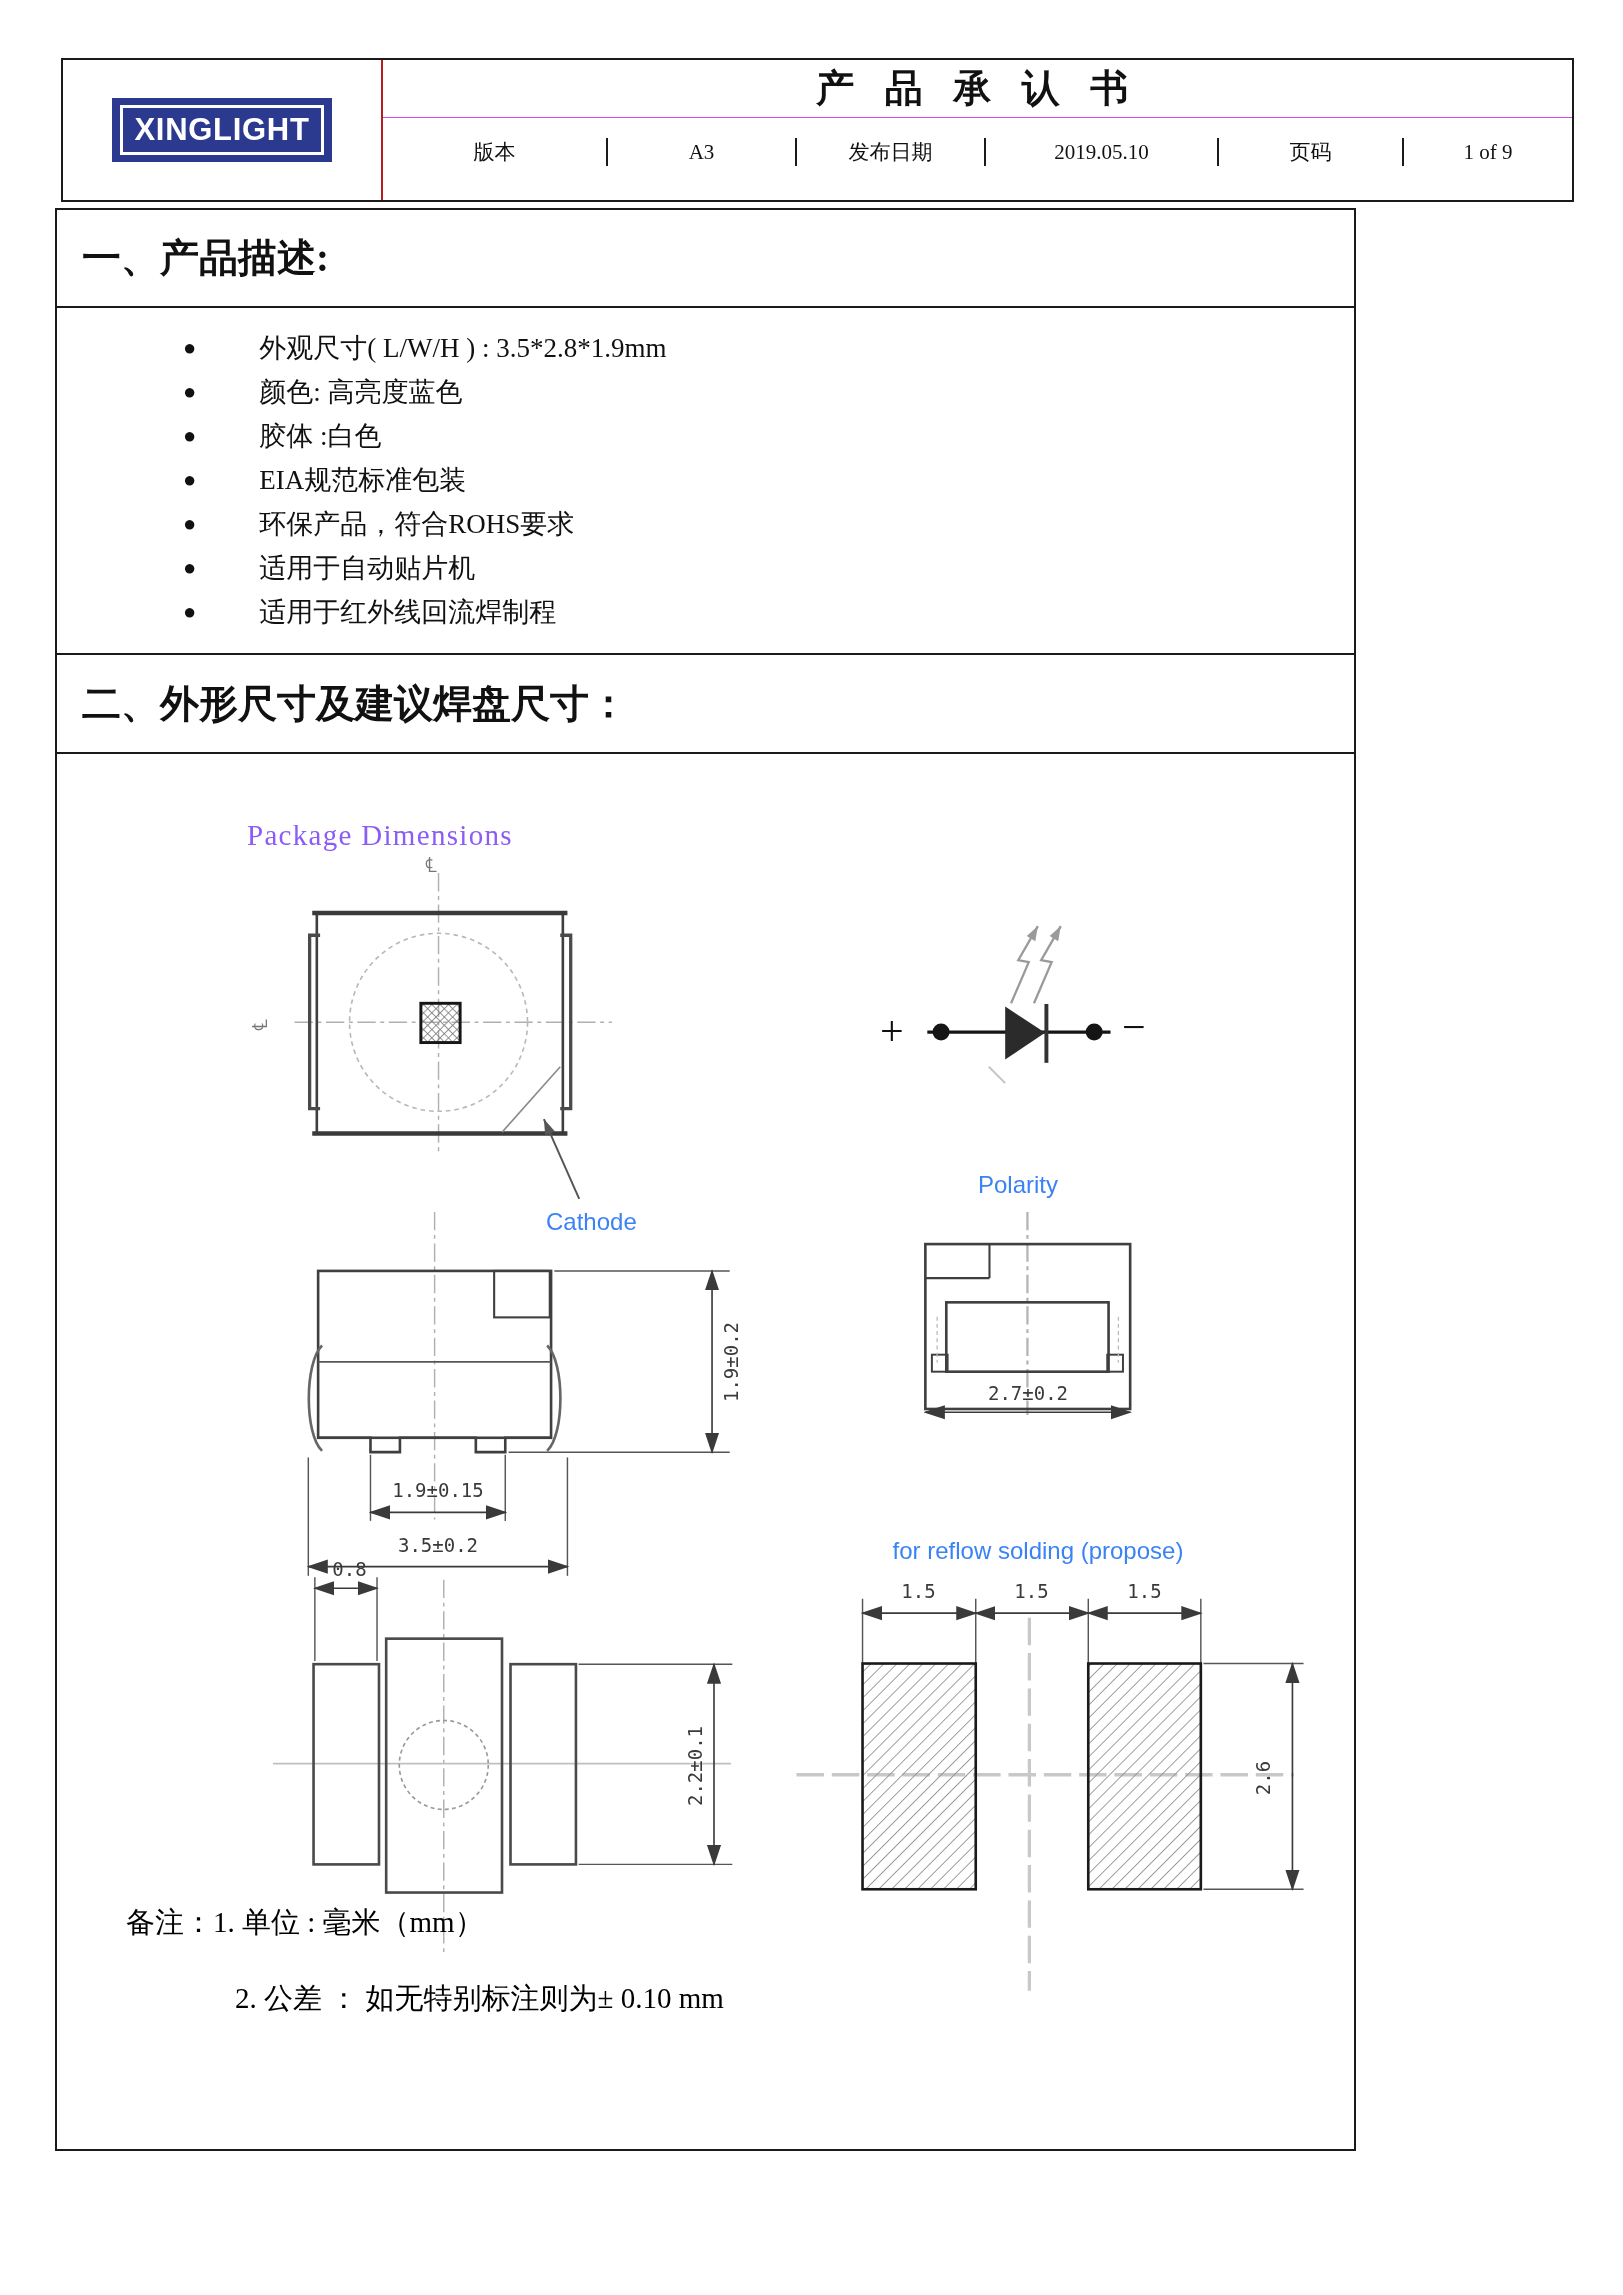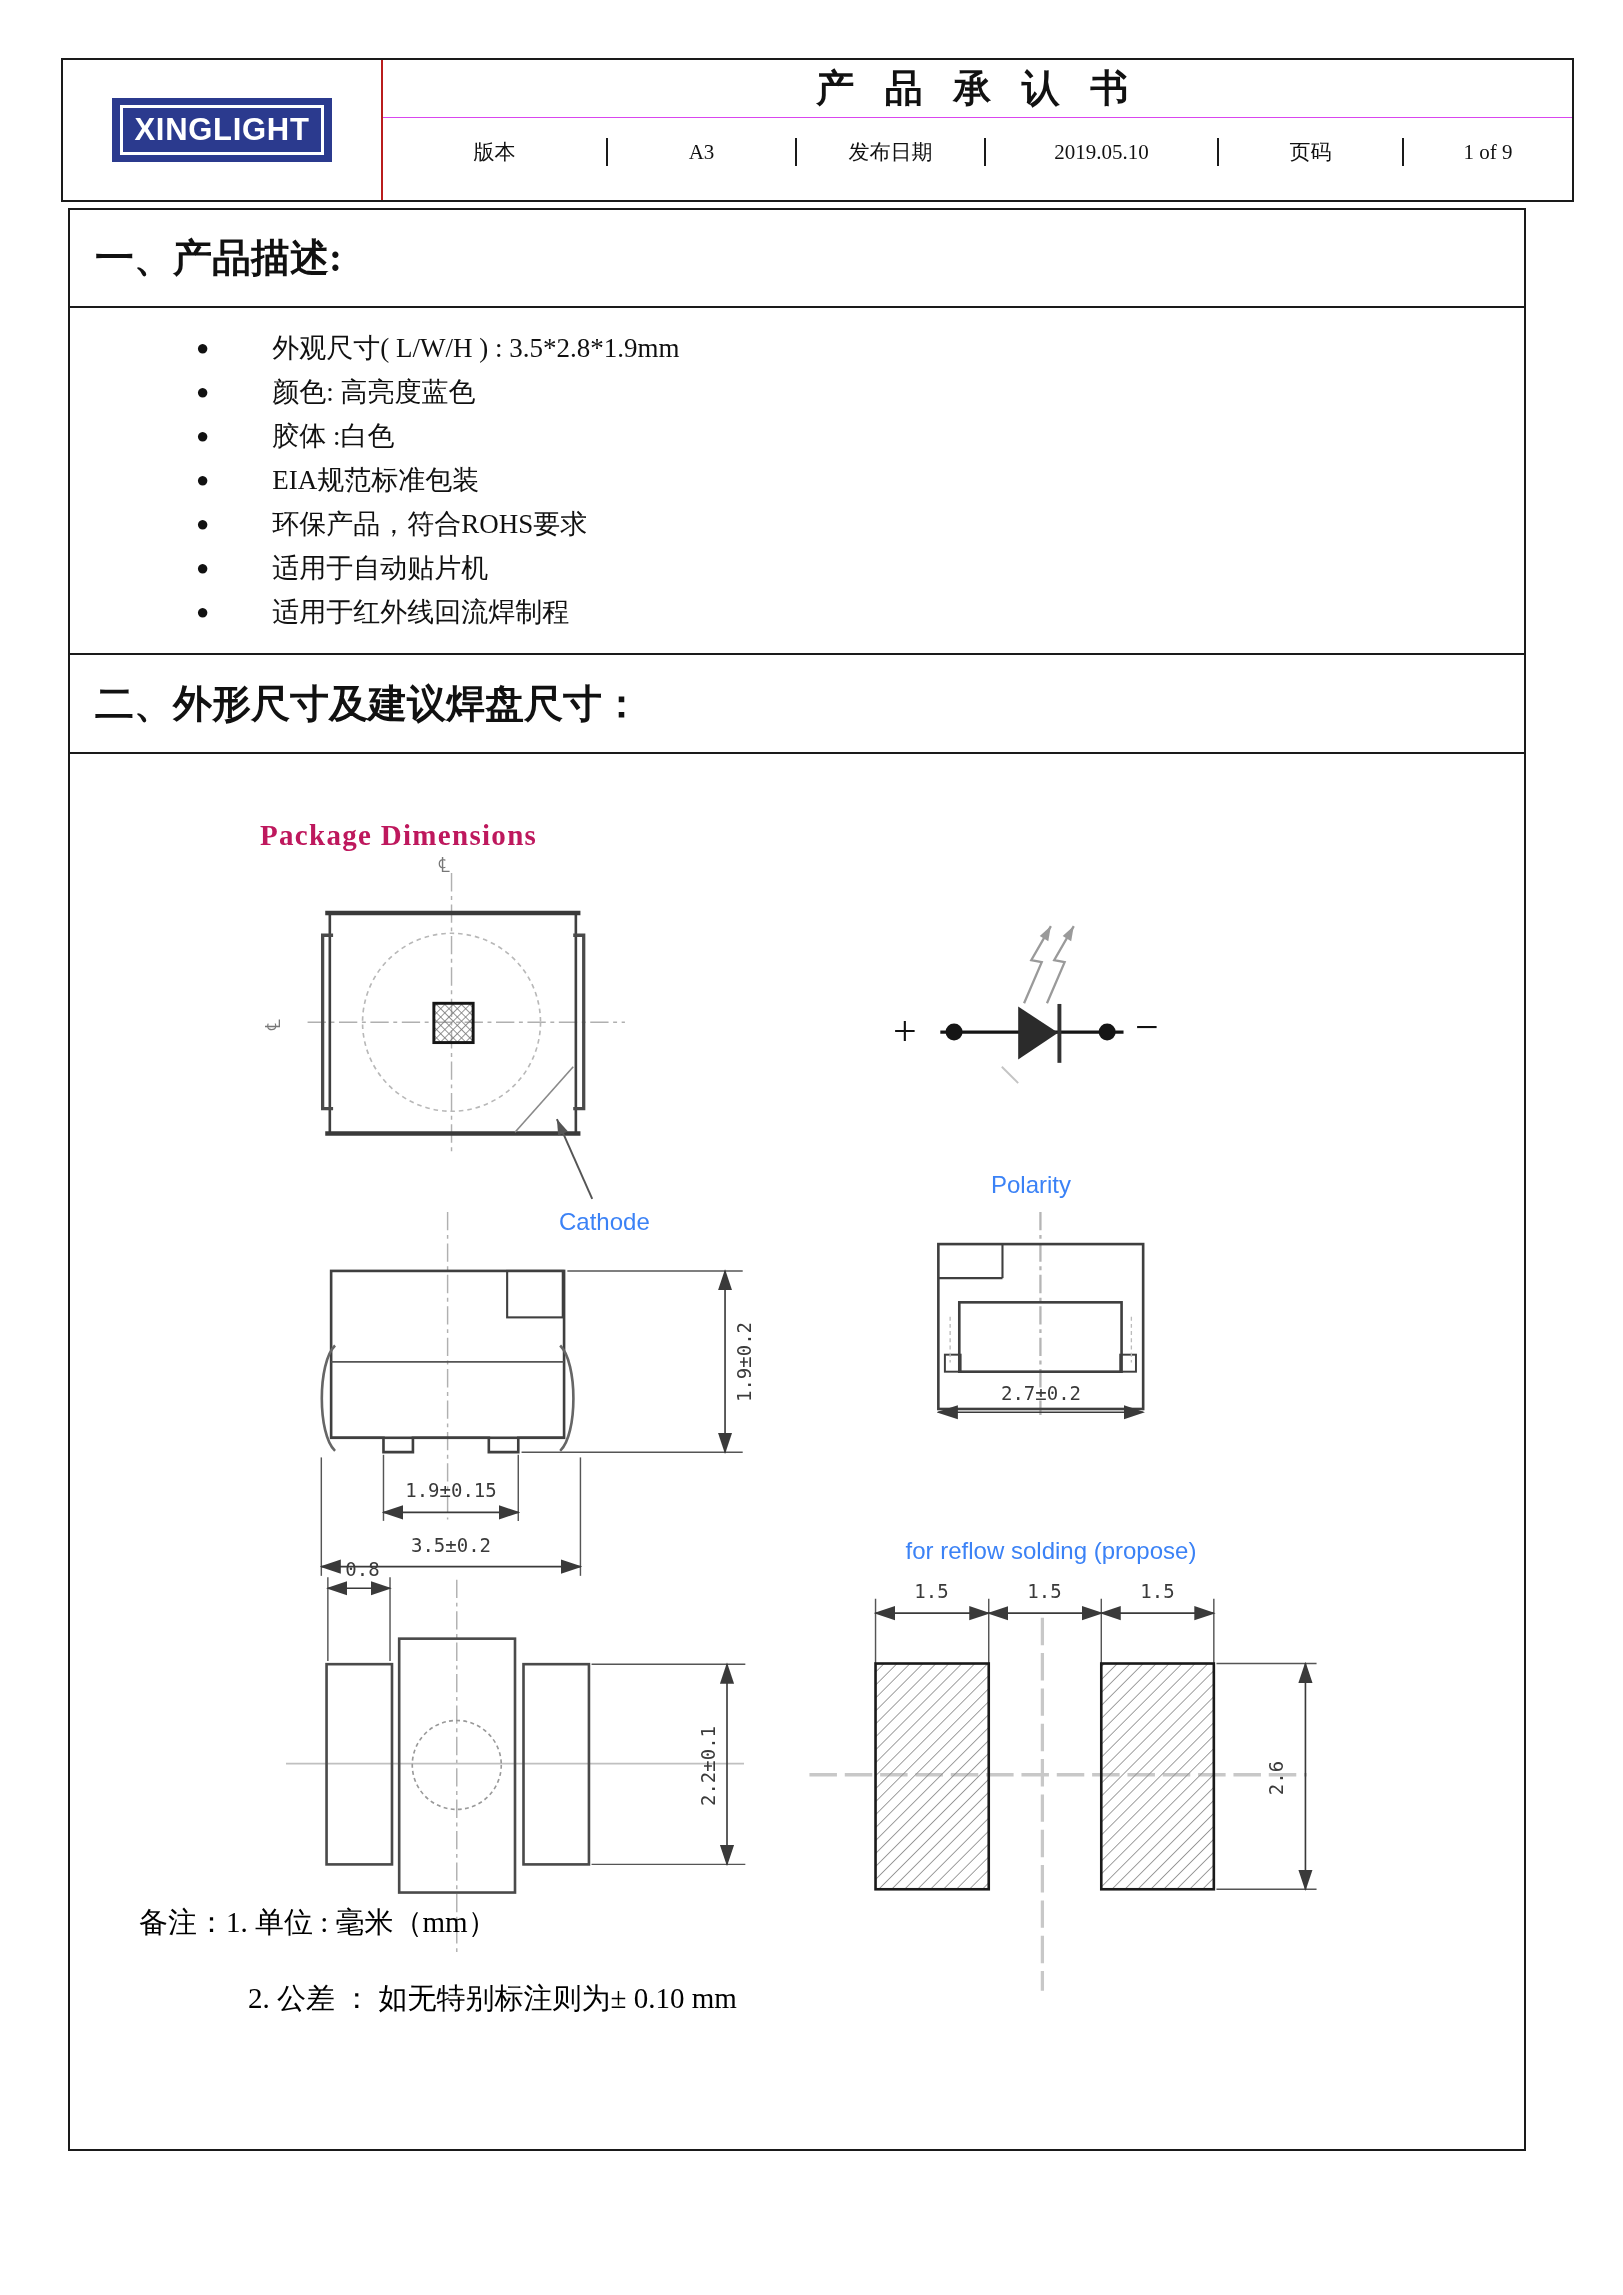--- a/index.html
+++ b/index.html
@@ -23,35 +23,35 @@
   #hdr-part-row{height:43px;border-bottom:2px solid #1a1a1a;
        display:flex;align-items:center;justify-content:center;gap:46px;}
   .part-label{font-size:27.5px;font-weight:bold;}
   .part-value{font-size:31px;font-weight:bold;letter-spacing:1.3px;}
   #hdr-ver-row{height:37px;display:grid;
        grid-template-columns:223px 189px 189px 233px 185px 1fr;}
   #hdr-ver-row > div{display:flex;align-items:center;justify-content:center;
        font-size:21px;border-left:2px solid #1a1a1a;margin-top:20px;}
   #hdr-ver-row > div:first-child{border-left:none;}
   
-  #bodybox{position:absolute;left:68px;top:208px;width:1458px;height:1943px;
+  #bodybox{position:absolute;left:55px;top:208px;width:1301px;height:1943px;
        border:2px solid #1a1a1a;box-sizing:border-box;background:#fff;}
   .h-row{border-bottom:2px solid #1a1a1a;display:flex;align-items:center;
        font-size:39px;font-weight:bold;padding-left:25px;box-sizing:border-box;}
   #h1-row{height:98px;}
   #h2-row{height:99px;}
   #bullets{height:347px;border-bottom:2px solid #1a1a1a;box-sizing:border-box;
        padding-top:18.3px;}
   .bullet-li{display:flex;align-items:center;height:44px;padding-left:126px;}
   .bullet-dot{font-size:22px;margin-right:34px;line-height:1;}
   .bullet-text{font-size:27px;margin-left:29px;}
   
   #draw{position:absolute;left:0;top:544px;width:1509px;height:1397px;}
   .lbl{position:absolute;white-space:nowrap;}
-  .pkg-title{font-size:29px;font-weight:bold;color:#be185d;letter-spacing:1.3px;}
+  .pkg-title{font-size:29px;font-weight:normal;color:#8b5cf6;letter-spacing:1.3px;}
   .annot{font-family:"Liberation Sans",sans-serif;font-size:24px;color:#3b82f6;}
   .cl-sym{font-size:21px;color:#777;}
   .dimlabel{font-family:"DejaVu Sans Mono",monospace;font-size:19px;color:#3a3a3a;
        text-align:center;}
   .rot{transform:rotate(-90deg);transform-origin:center;}
   .sign{font-size:42px;color:#111;}
   .note-text{font-size:29px;color:#000;}
 </style>
 </head>
 <body>

